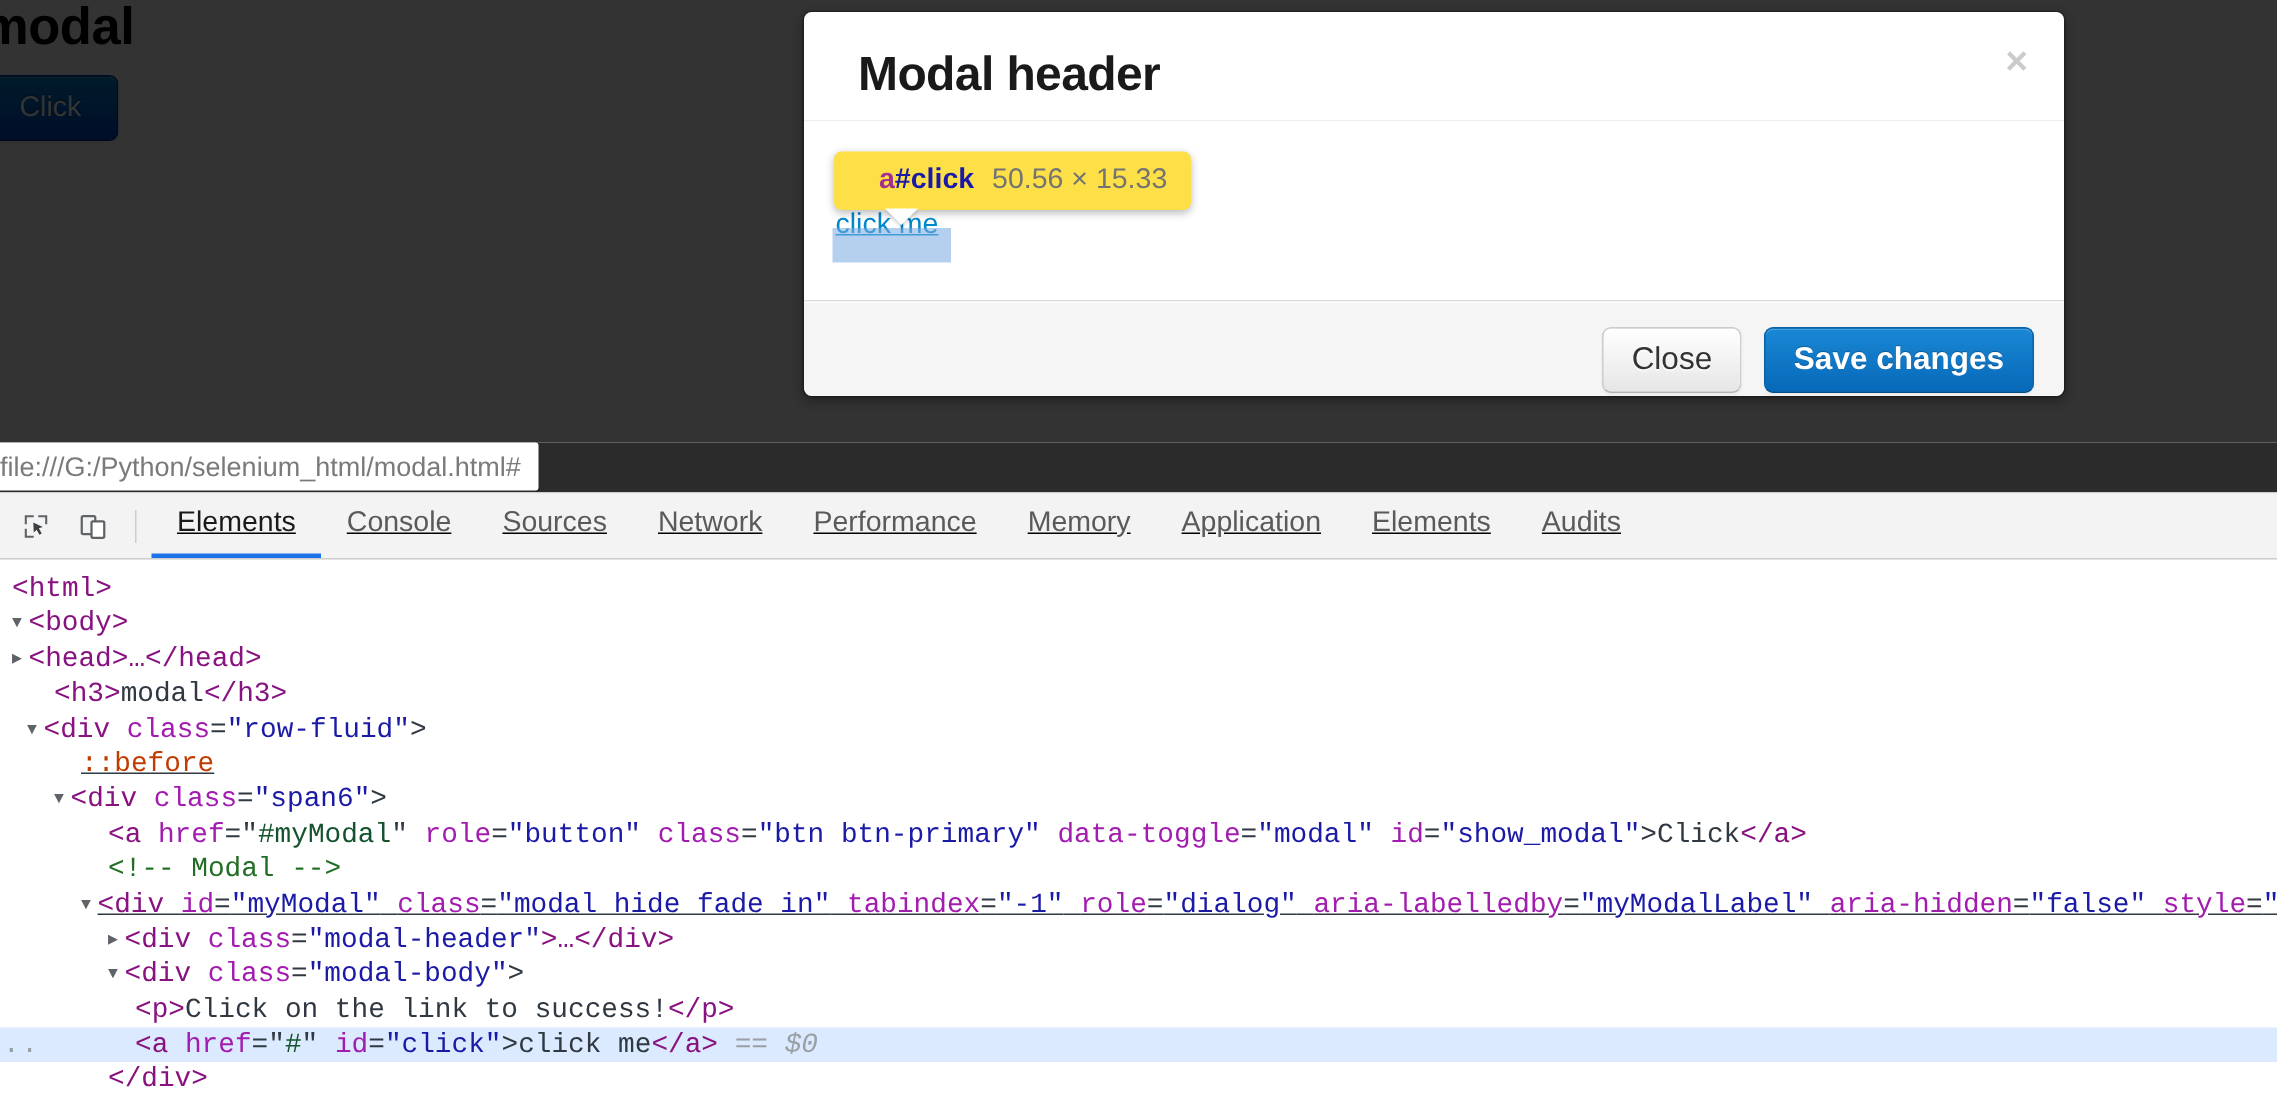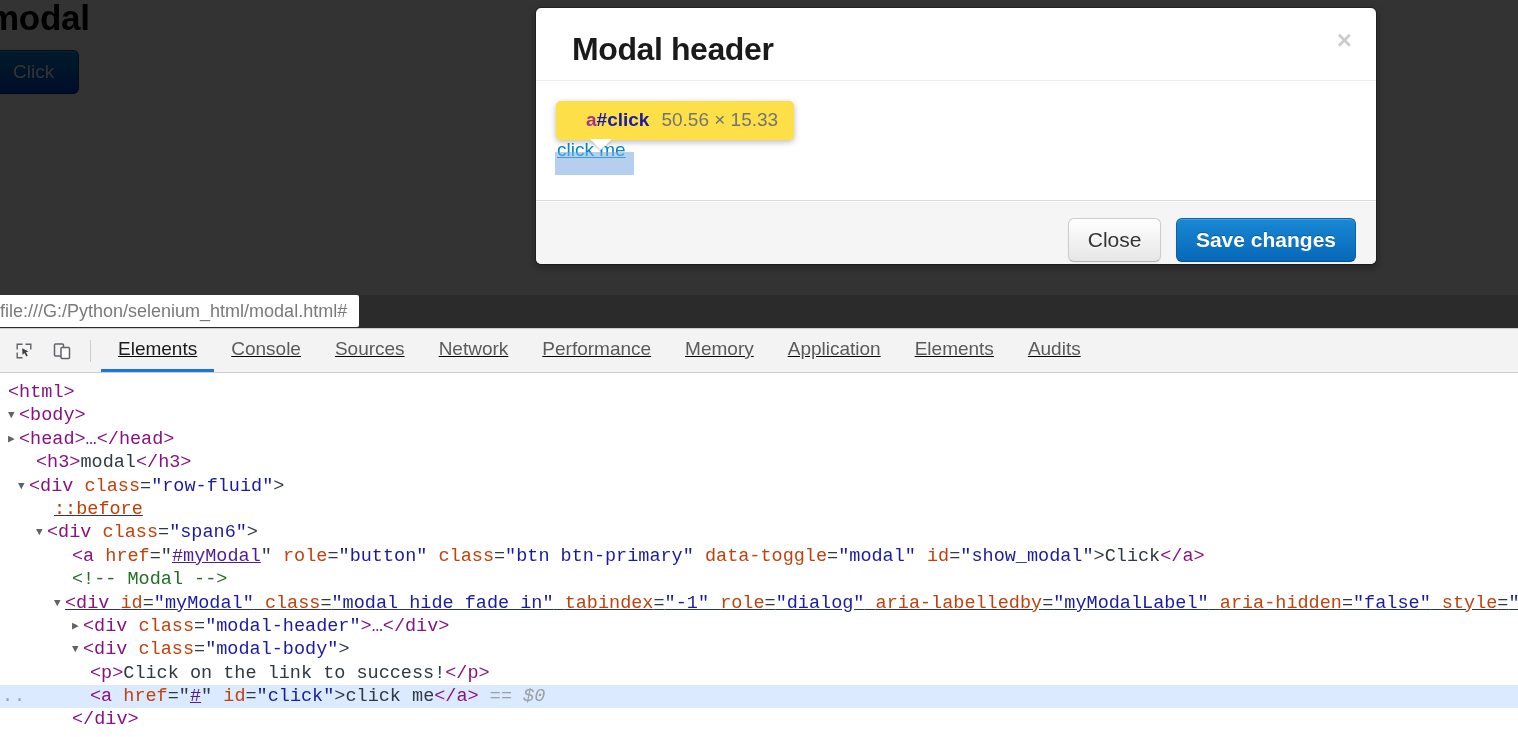--- a/index.html
+++ b/index.html
@@ -336,27 +336,27 @@
     font-size: 11px;
     vertical-align: 2px;
     cursor: pointer;
   }
   .ind1 { padding-left: 18px; }
   .ind2 { padding-left: 36px; }
   .ind3 { padding-left: 54px; text-decoration: underline; }
   .ind4 { padding-left: 72px; }
   .ind5 { padding-left: 90px; }
   .tag      { color: #881280; }
-  .attr     { color: #c2410c; }
+  .attr     { color: #a21caf; }
   .val      { color: #1a1aa6; }
   .punct    { color: #303942; }
   .txt      { color: #303942; }
   .comment  { color: #236e25; }
   .pseudo   { color: #c13c00; }
-  .linkval  { color: #4c1d95; text-decoration: underline; }
+  .linkval  { color: #14532d; }
   .dollar   { color: #9aa0a6; font-style: italic; }
 </style>
 </head>
 <body>
 
 <div id="viewport">
   <div id="page-content">
     <h3 id="page-title">modal</h3>
     <a id="trigger-btn">Click</a>
   </div>

